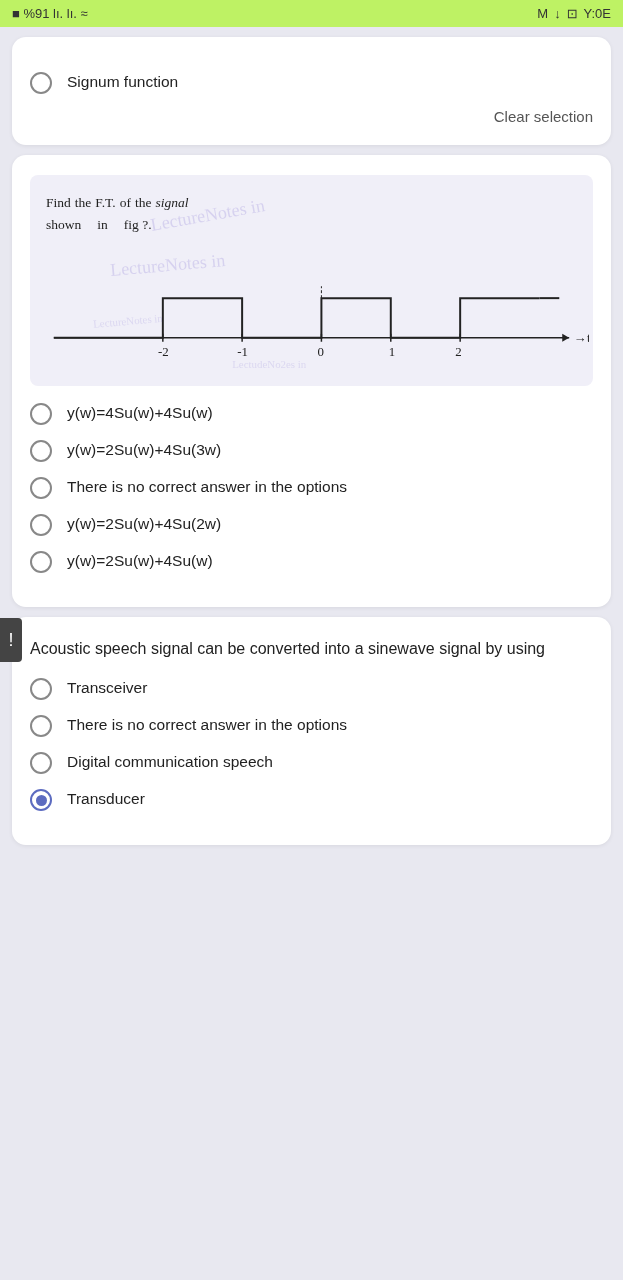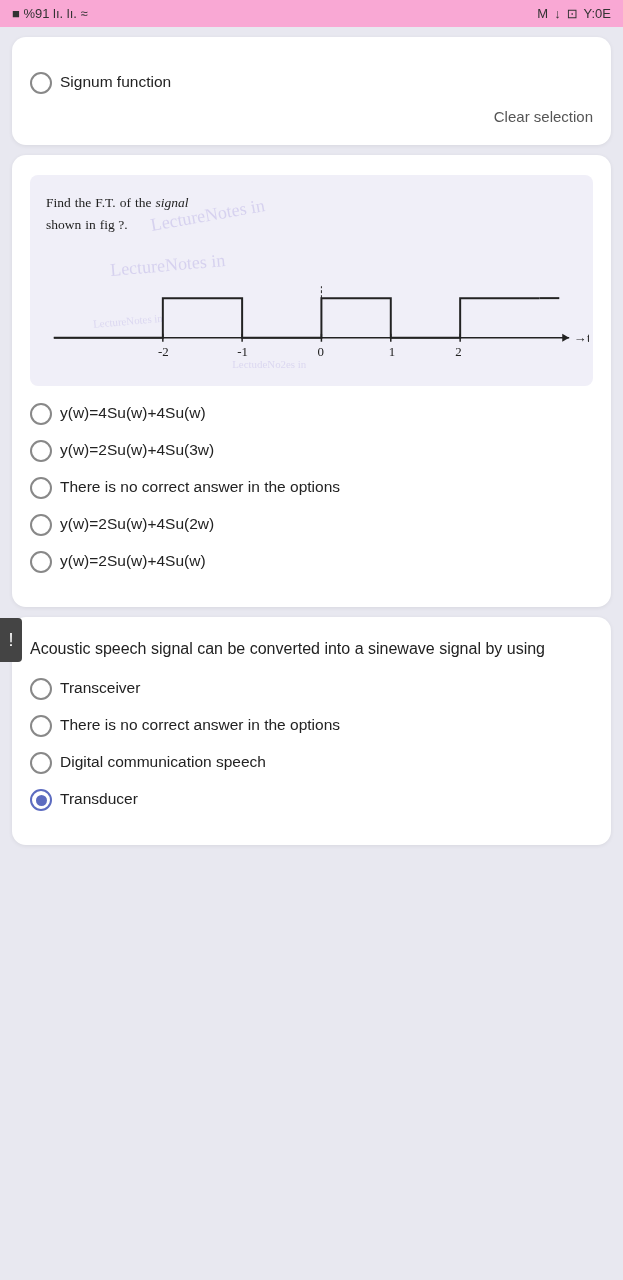--- a/index.html
+++ b/index.html
@@ -11,21 +11,21 @@
       font-size: 16px;
       color: #222;
     }
 
     
     .status-bar {
       display: flex;
       justify-content: space-between;
       align-items: center;
       padding: 6px 12px;
-      background: #f9a8d4;
+      background: #bef264;
       font-size: 13px;
       color: #333;
     }
     .status-left { display: flex; align-items: center; gap: 4px; }
     .status-right { display: flex; align-items: center; gap: 6px; font-size: 13px; }
 
     
     .card {
       background: #fff;
       border-radius: 14px;
@@ -37,21 +37,21 @@
       text-align: right;
       color: #555;
       font-size: 15px;
       margin-top: 12px;
     }
 
     
     .radio-option {
       display: flex;
       align-items: flex-start;
-      gap: 8px;
+      gap: 15px;
       margin: 14px 0;
       cursor: pointer;
     }
     .radio-circle {
       width: 22px;
       height: 22px;
       border-radius: 50%;
       border: 2px solid #888;
       flex-shrink: 0;
       margin-top: 1px;
@@ -176,21 +176,21 @@
 
     <div class="question-text-area handwritten">
       <div style="display:flex; flex-wrap:wrap; gap:4px; padding: 8px 8px 0 8px; align-items: flex-end;">
         <span>Find</span>
         <span>the</span>
         <span>F.T.</span>
         <span>of</span>
         <span>the</span>
         <span style="font-style:italic;">signal</span>
       </div>
-      <div style="display:flex; flex-wrap:wrap; gap:4px; padding: 2px 8px 0 8px;">
+      <div style="display:flex; flex-wrap:wrap; gap:16px; padding: 2px 8px 0 8px;">
         <span>shown</span>
         <span>in</span>
         <span>fig ?.</span>
       </div>
     </div>
 
     <div class="graph-container">
       <svg width="100%" height="130" viewBox="0 0 560 130">
 
         <line x1="20" y1="90" x2="540" y2="90" stroke="#222" stroke-width="1.5"></line>

